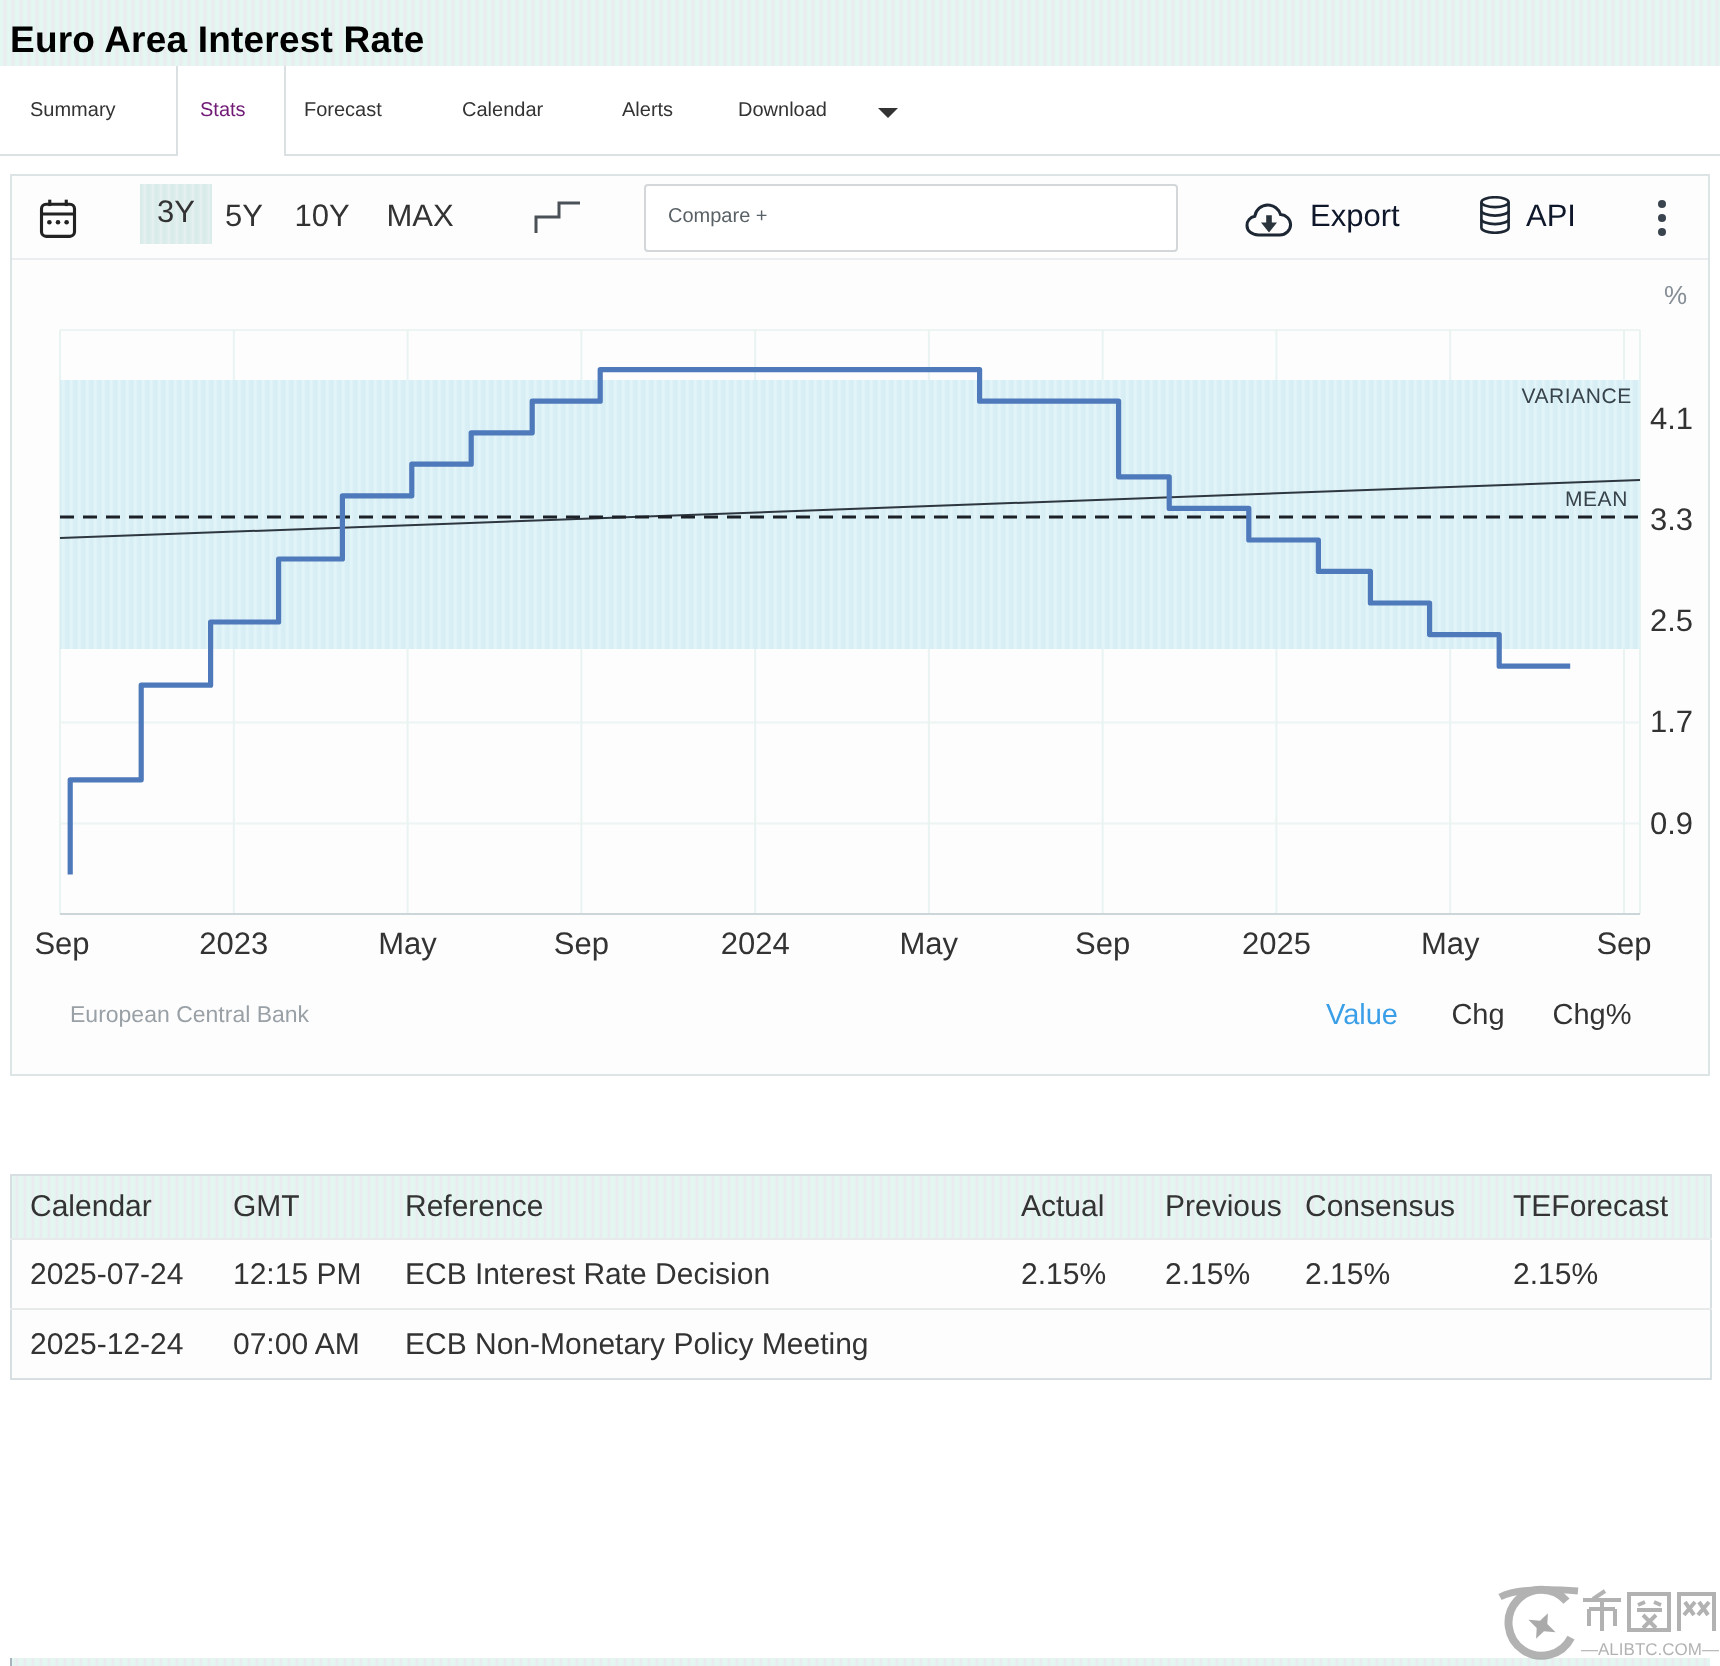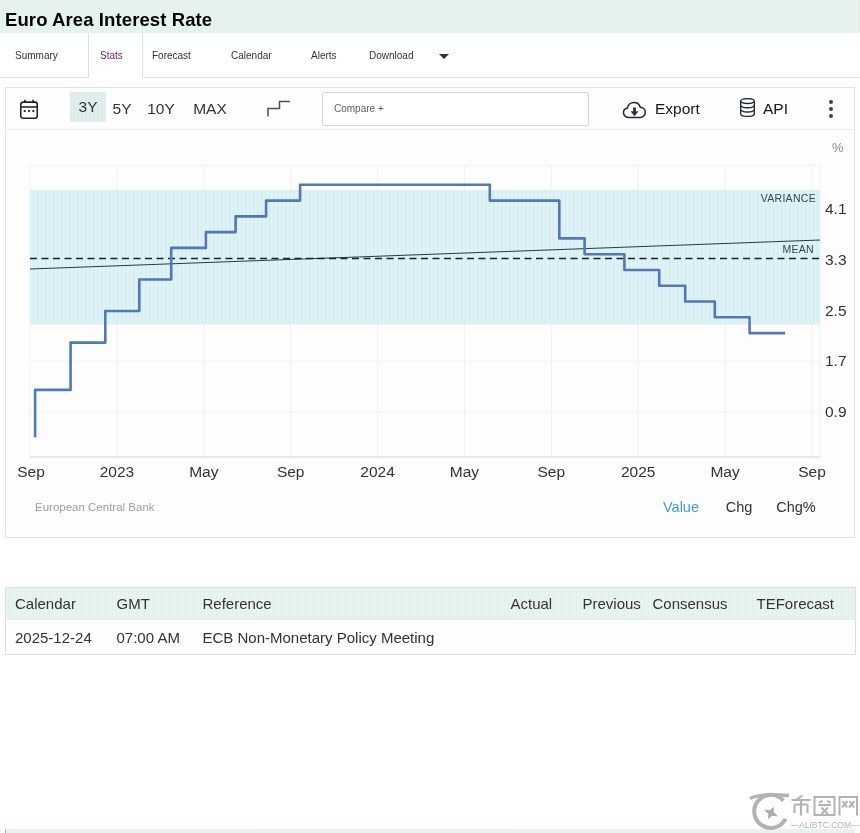--- a/index.html
+++ b/index.html
@@ -181,20 +181,29 @@
       <tr class="stripes">
     <th style="padding-left:9px;">Calendar</th>
         <th style="padding-left:13px;">GMT</th>
         <th style="padding-left:13px;">Reference</th>
     <th class="c">Actual</th>
         <th class="c">Previous</th>
         <th class="c">Consensus</th>
         <th class="c">TEForecast</th>
   </tr>
   <tr>
+        <td style="padding-left:9px;">2025-07-24</td>
+        <td style="padding-left:13px;">12:15 PM</td>
+        <td style="padding-left:13px;">ECB Interest Rate Decision</td>
+        <td class="c">2.15%</td>
+        <td class="c">2.15%</td>
+        <td class="c">2.15%</td>
+        <td class="c">2.15%</td>
+      </tr>
+  <tr>
         <td style="padding-left:9px;">2025-12-24</td>
         <td style="padding-left:13px;margin-top:27px;">07:00 AM</td>
         <td style="padding-left:13px;">ECB Non-Monetary Policy Meeting</td>
         <td></td>
         <td></td>
         <td></td>
         <td></td>
       </tr>
 </tbody>
   </table>

